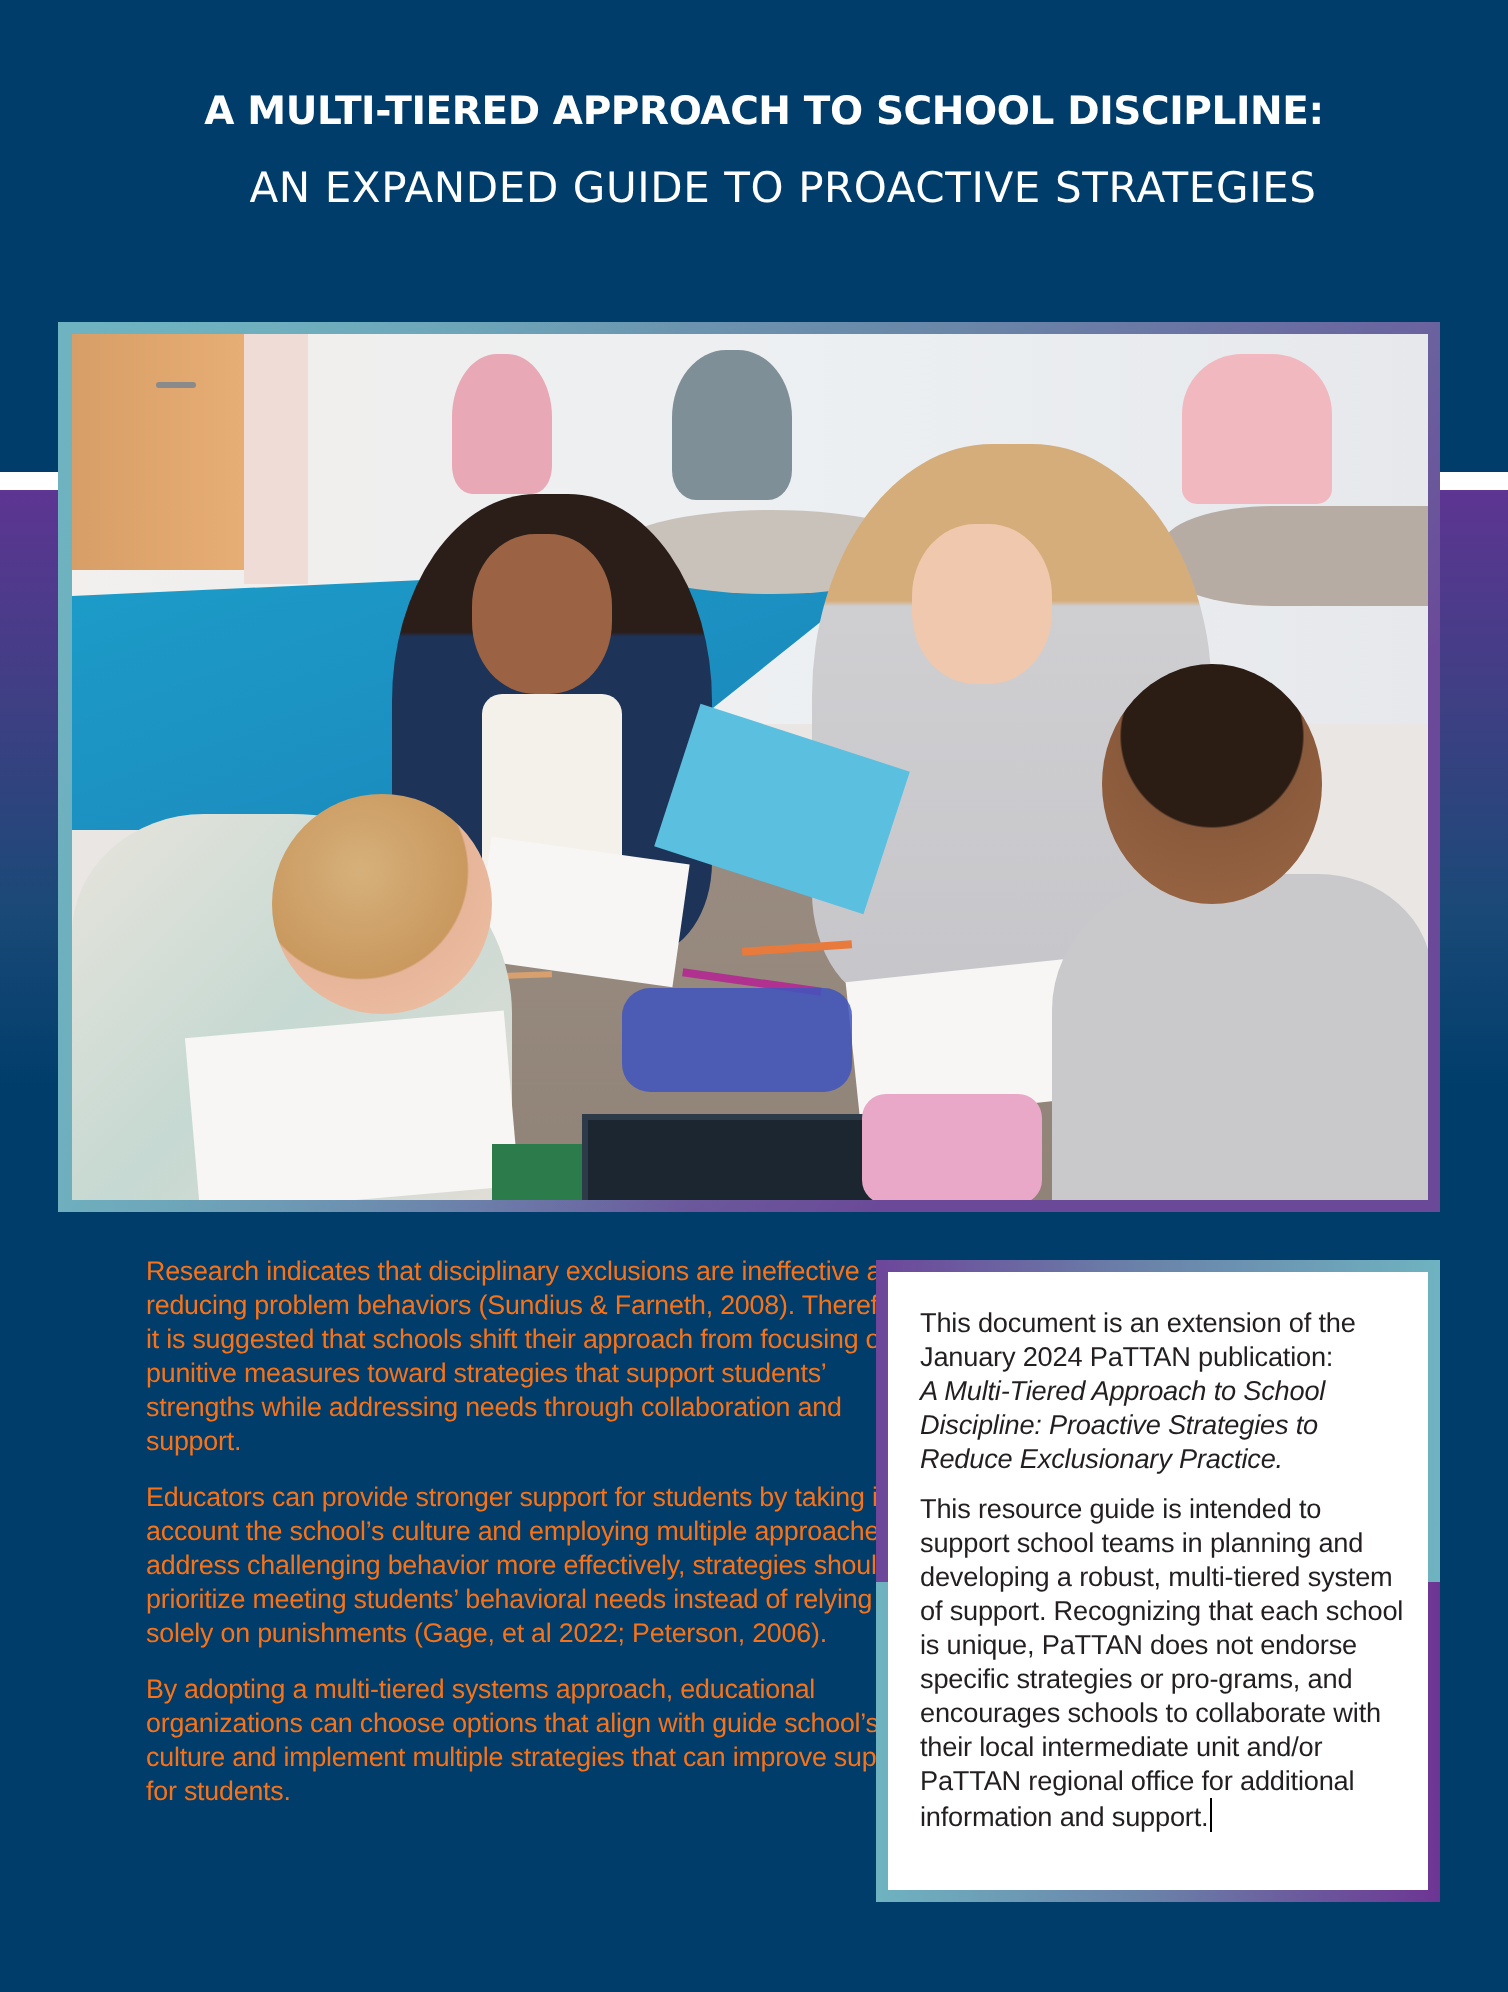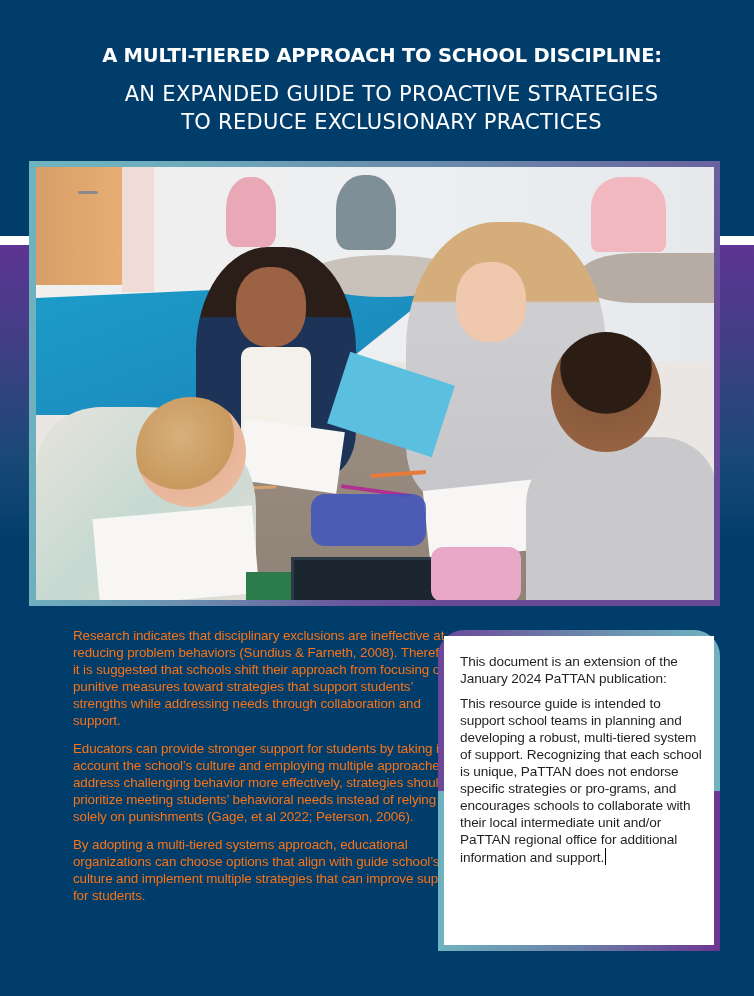--- a/index.html
+++ b/index.html
@@ -106,21 +106,20 @@
       margin-left: 40px;
     }
     .left-col p { margin-bottom: 11px; }
 
     
     .callout-frame {
       position: absolute; left: 438px; top: 630px; width: 282px; height: 321px;
       padding: 6px;
       background:
         linear-gradient(90deg, #6d469a 0%, #6a80a8 45%, #6fb3c0 100%);
-      border-radius: 26px;
     }
     .callout-frame::after {
       content: ""; position: absolute; left: 0; right: 0; bottom: 0; height: 50%;
       background: linear-gradient(90deg, #6fb3c0 0%, #6a80a8 50%, #6d3593 100%);
       z-index: 0;
     }
     .callout {
       position: relative; z-index: 1;
       width: 100%; height: 100%;
       background: #ffffff;
@@ -140,21 +139,20 @@
 
 <div class="page">
 
   <div class="white-stripe"></div>
   <div class="purple-band"></div>
 
   <div class="header">
     <div class="title">A MULTI-TIERED APPROACH TO SCHOOL DISCIPLINE:</div>
     <div class="subtitle">
       <div>AN EXPANDED GUIDE TO PROACTIVE STRATEGIES</div>
-      <div>TO REDUCE EXCLUSIONARY PRACTICES</div>
     </div>
   </div>
 
   <div class="photo-frame">
     <div class="photo" title="Students collaborating and writing around a classroom table">
       <div class="ph ph-wall"></div>
       <div class="ph ph-carpet"></div>
       <div class="ph ph-door"></div>
       <div class="ph ph-handle"></div>
       <div class="ph ph-doortrim"></div>
@@ -190,18 +188,19 @@
   <div class="left-col">
     <p>Research indicates that disciplinary exclusions are ineffective at reducing problem behaviors (Sundius &amp; Farneth, 2008). Therefore, it is suggested that schools shift their approach from focusing on punitive measures toward strategies that support students’ strengths while addressing needs through collaboration and support.</p>
     <p>Educators can provide stronger support for students by taking into account the school’s culture and employing multiple approaches. To address challenging behavior more effectively, strategies should prioritize meeting students’ behavioral needs instead of relying solely on punishments (Gage, et al 2022; Peterson, 2006).</p>
     <p>By adopting a multi-tiered systems approach, educational organizations can choose options that align with guide school’s culture and implement multiple strategies that can improve support for students.</p>
   </div>
 
   <div class="callout-frame">
     <div class="callout">
       <p>
         <span>This document is an extension of the January 2024 PaTTAN publication:</span>
+        <span class="pub-title">A Multi-Tiered Approach to School Discipline: Proactive Strategies to Reduce Exclusionary Practice.</span>
       </p>
       <p><span>This resource guide is intended to support school teams in planning and developing a robust, multi-tiered system of support. Recognizing that each school is unique, PaTTAN does not endorse specific strategies or pro-grams, and encourages schools to collaborate with their local intermediate unit and/or PaTTAN regional office for additional information and support.</span><span class="cursor"></span></p>
     </div>
   </div>
 
 </div>
 
 </body></html>

